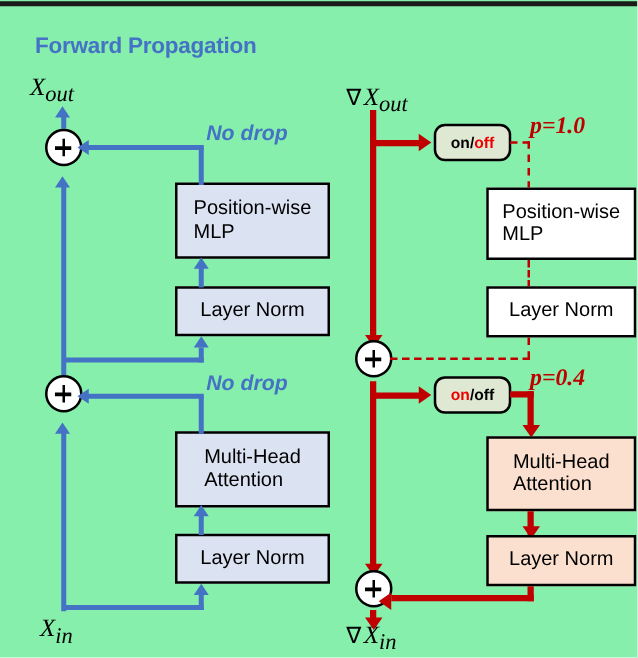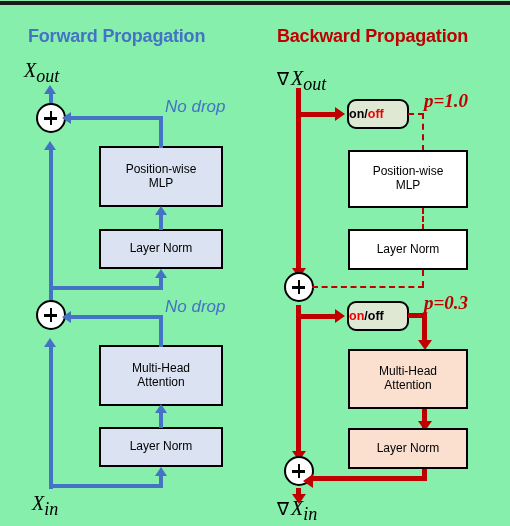--- a/index.html
+++ b/index.html
@@ -51,21 +51,21 @@
   .nabla {
     font-family: "DejaVu Sans", sans-serif;
     font-style: normal;
     font-size: 18px;
     padding-right: 2px;
   }
 
   
   .nodrop {
     position: absolute;
-    font-weight: normal;
+    font-weight: bold;
     font-style: italic;
     font-size: 17px;
     color: #4472c4;
     white-space: nowrap;
   }
   .plabel {
     position: absolute;
     font-family: "Liberation Serif", serif;
     font-weight: bold;
     font-style: italic;
@@ -75,40 +75,41 @@
   }
 
   
   .box {
     position: absolute;
     border: 2px solid #000;
     box-sizing: border-box;
     display: flex;
     align-items: center;
     justify-content: center;
-    text-align: center;
-    font-size: 12px;
+    text-align: left;
+    font-size: 16px;
     color: #000;
     line-height: 1.15;
     white-space: pre-line;
+    margin-left: 41px;
   }
   .box.blue  { background: #dbe2f1; }
   .box.white { background: #ffffff; }
   .box.peach { background: #fbe0cf; }
 
   
   .badge {
     position: absolute;
     border: 2px solid #000;
     border-radius: 9px;
     background: #dfe8d3;
     box-sizing: border-box;
     display: flex;
     align-items: center;
-    justify-content: flex-start;
+    justify-content: center;
     font-size: 12.5px;
     font-weight: bold;
     color: #000;
     white-space: nowrap;
   }
   .badge .on-red  { color: #ee0000; }
   .badge .off-red { color: #ee0000; }
   .badge .blk     { color: #000; }
 
   
@@ -210,21 +211,20 @@
   <div class="ln blue-ln" style="left:70px; top:315px; width:93px; height:4px;"></div>
   <div class="arrow arr-left-blue" style="left:62px; top:310.5px;"></div>
 
   <div class="ln blue-ln" style="left:159px; top:412px; width:4px; height:16px;"></div>
   <div class="arrow arr-up-blue" style="left:154.5px; top:404px;"></div>
 
   <div class="ln blue-ln" style="left:50.5px; top:484px; width:112.5px; height:4px;"></div>
   <div class="ln blue-ln" style="left:159px; top:476px; width:4px; height:12px;"></div>
   <div class="arrow arr-up-blue" style="left:154.5px; top:467px;"></div>
 
-  <div class="title" id="title-bwd">Backward Propagation</div>
 
   <div class="mathlbl" style="left:277px; top:68px;">
     <span class="nabla">∇</span><span>X</span><sub>out</sub>
   </div>
 
   <div class="ln red-ln" style="left:296px; top:88px; width:5px; height:182px;"></div>
   <div class="arrow arr-down-red" style="left:291.5px; top:268px;"></div>
 
   <div class="plus" style="left:283.5px; top:272px;"></div>
 
@@ -266,21 +266,21 @@
 
   <div class="ln red-ln" style="left:300px; top:314px; width:37px; height:5px;"></div>
   <div class="arrow arr-right-red" style="left:335px; top:309px;"></div>
 
   <div class="badge" style="left:347px; top:301px; width:62px; height:30px;">
     <span class="on-red">on</span>
       <span class="blk">/</span>
       <span class="blk">off</span>
   </div>
 
-  <div class="plabel" style="left:424px; top:292px;">p=0.3</div>
+  <div class="plabel" style="left:424px; top:292px;">p=0.4</div>
 
   <div class="ln red-ln" style="left:408px; top:313px; width:19px; height:5px;"></div>
   <div class="ln red-ln" style="left:422px; top:313px; width:5px; height:32px;"></div>
   <div class="arrow arr-down-red" style="left:417.5px; top:340px;"></div>
 
   <div class="box peach" style="left:348px; top:349px; width:120px; height:60px;">Multi-Head
 Attention</div>
 
   <div class="ln red-ln" style="left:422px; top:409px; width:5px; height:19px;"></div>
   <div class="arrow arr-down-red" style="left:417.5px; top:421px;"></div>

